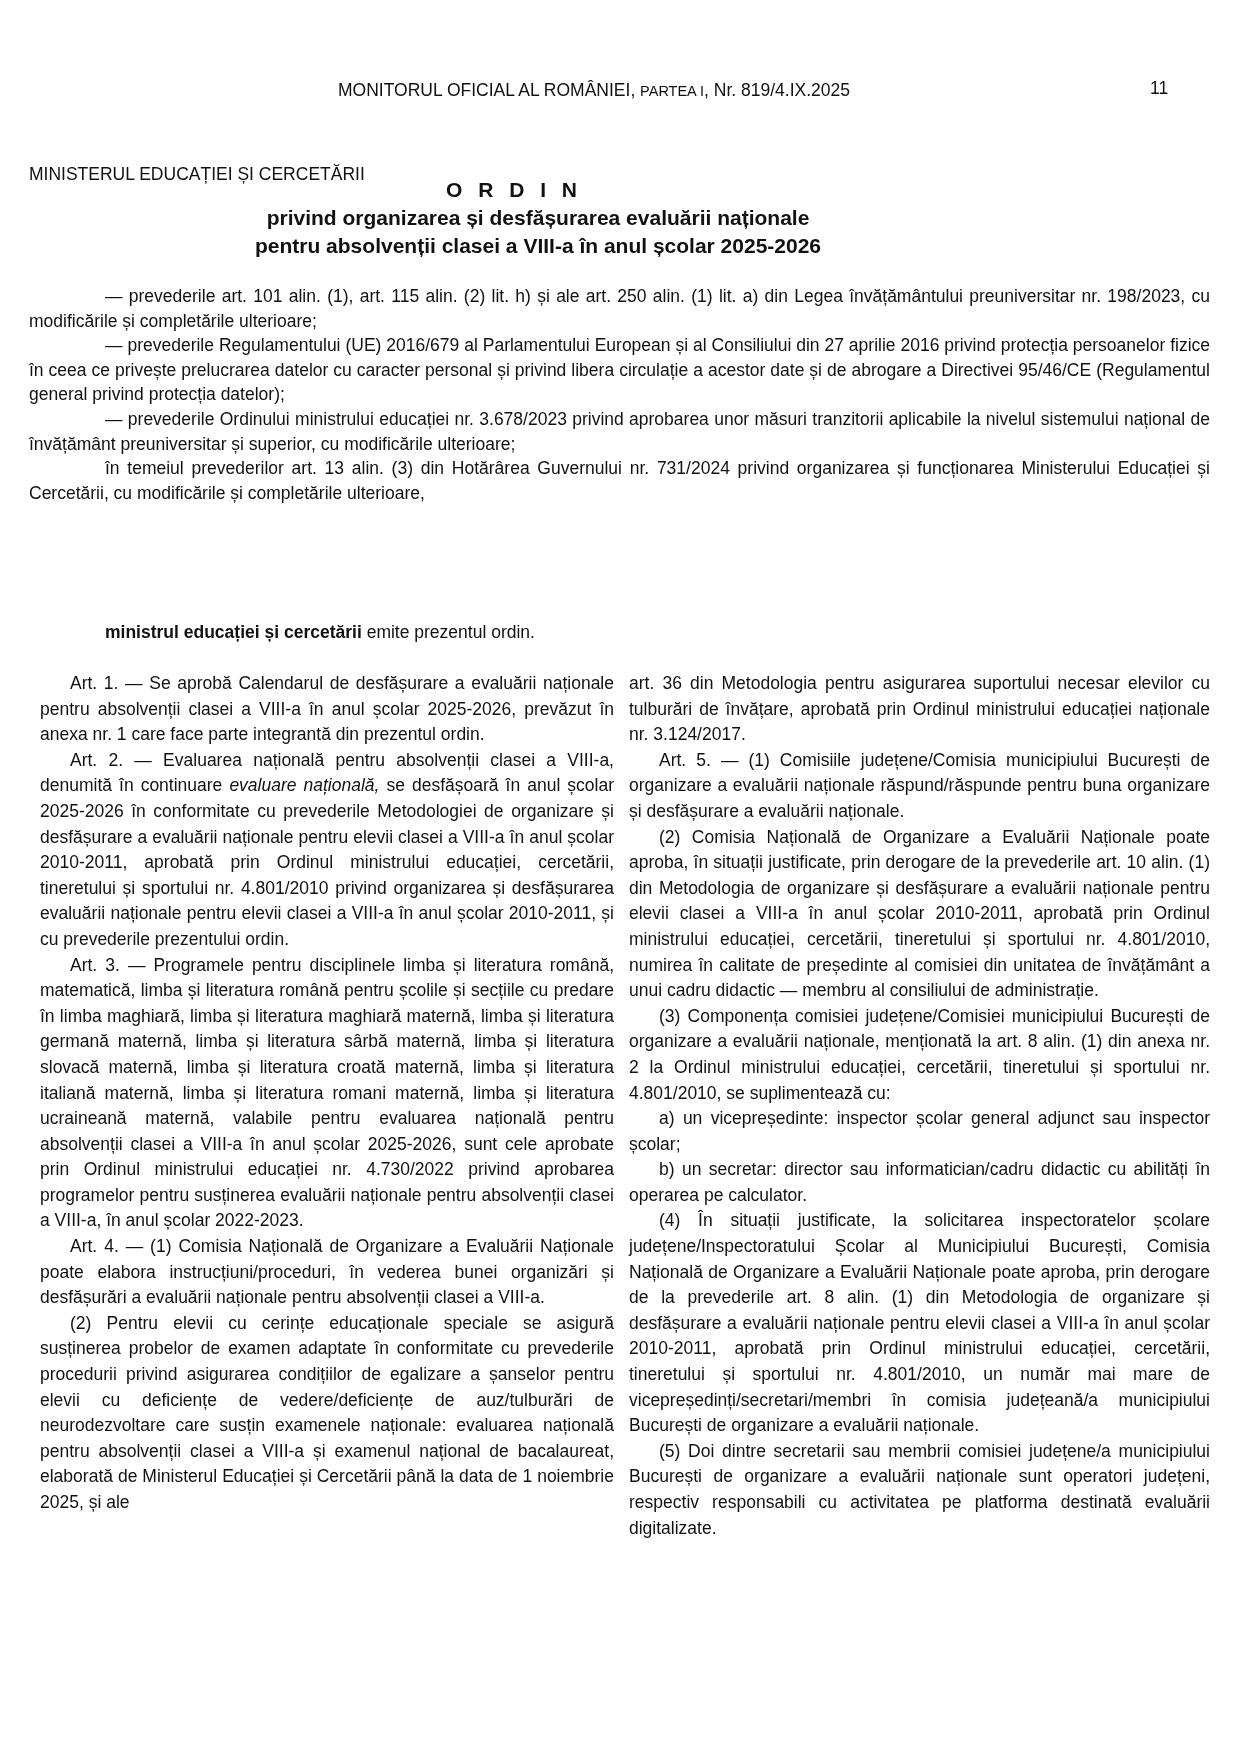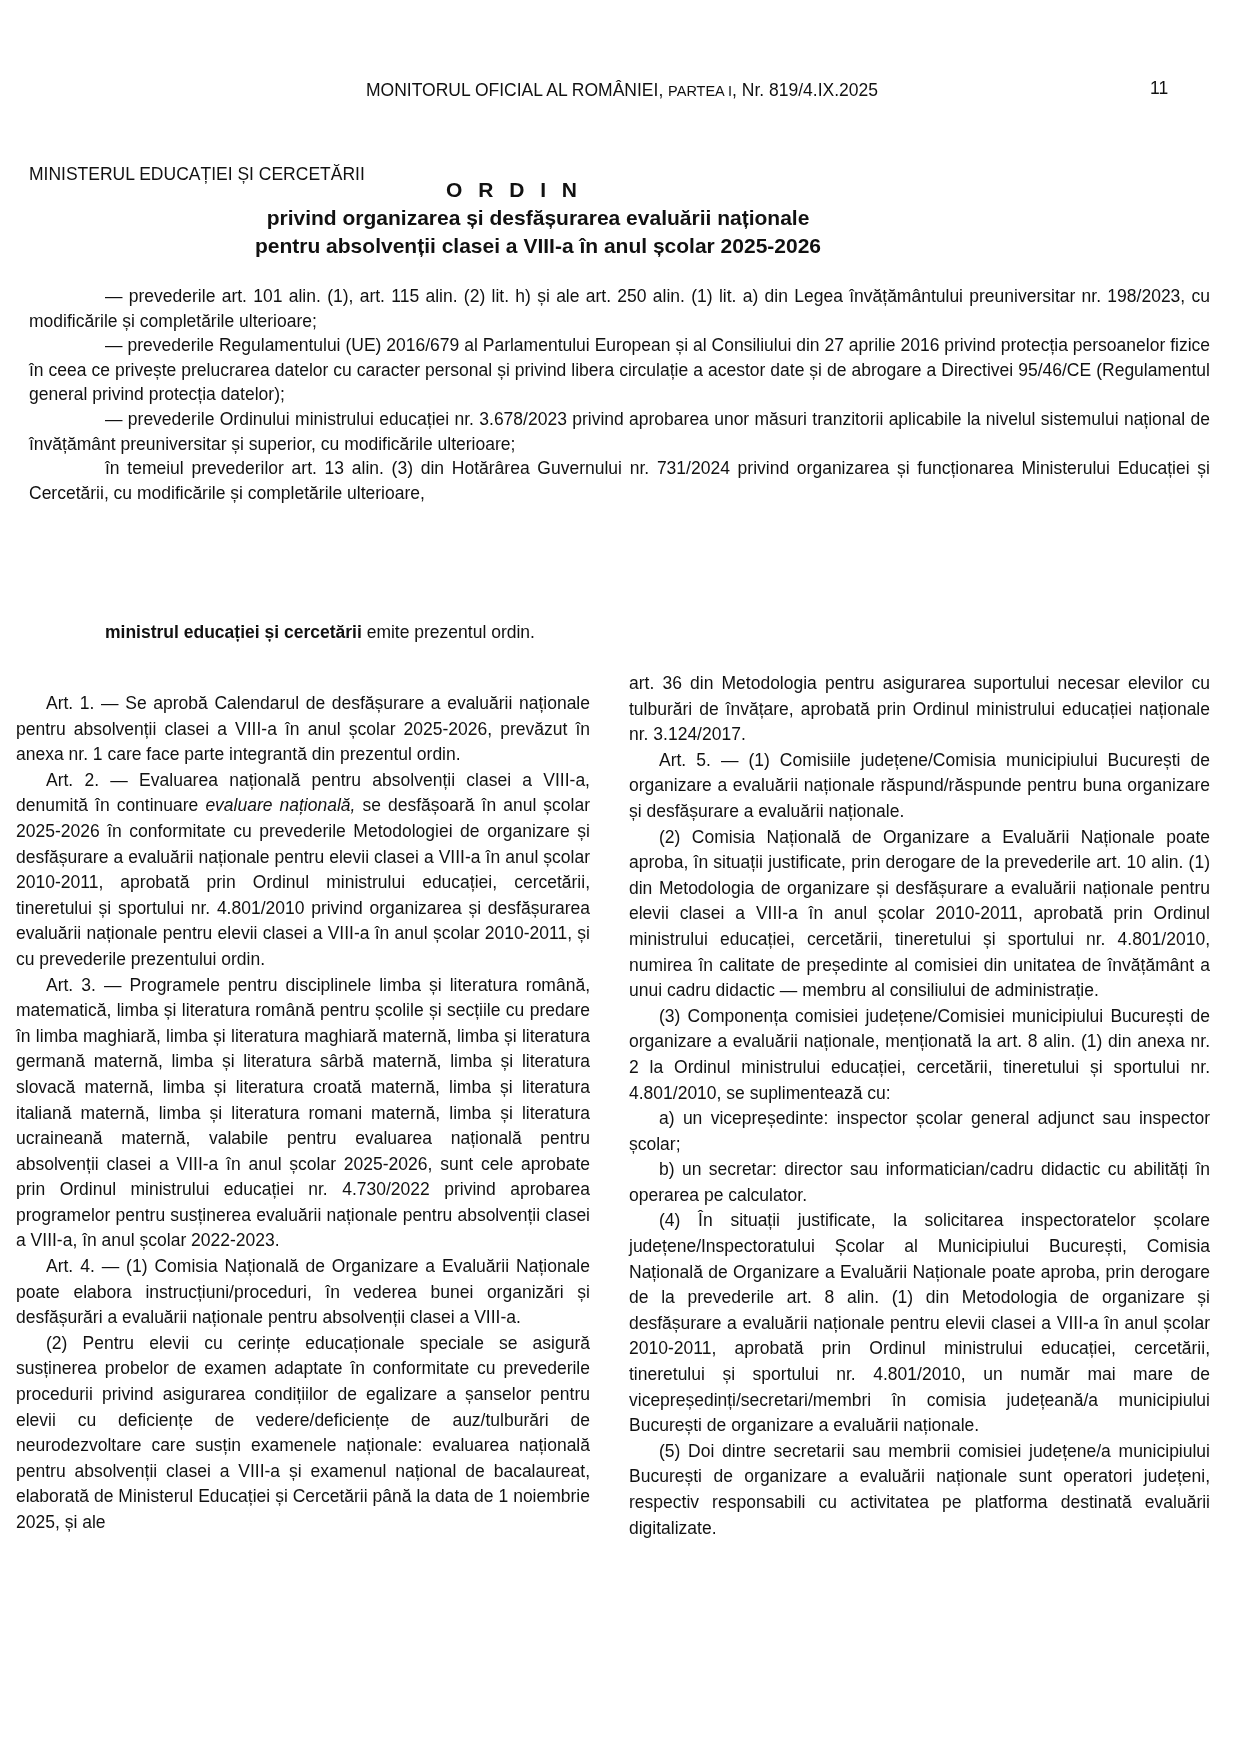--- a/index.html
+++ b/index.html
@@ -1,32 +1,32 @@
 <!DOCTYPE html>
 <html><head>
 <meta charset="utf-8">
 <style>
   html, body { margin:0; padding:0; background:#ffffff; }
   body { width:1240px; height:1755px; position:relative; overflow:hidden;
          font-family:"Liberation Sans", sans-serif; color:#111; }
   .header-line { position:absolute; top:80px; left:0; width:1188px; text-align:center;
-                 font-size:17.5px; letter-spacing:0;margin-left:28px; }
+                 font-size:17.5px; letter-spacing:0; }
   .header-line .small { font-size:14.5px; }
   .page-num { position:absolute; top:78px; left:1150px; font-size:17.5px; }
   .ministry { position:absolute; top:116px; left:29px; font-size:17.5px;margin-top:48px; }
   .title-block { position:absolute; top:176px; left:0; width:1028px; text-align:center; font-weight:bold; }
   .title-block .t1 { font-size:21px; letter-spacing:5px; line-height:28px; }
   .title-block .t2 { font-size:21px; line-height:28px;padding-left:48px; }
   .preamble { position:absolute; top:284px; left:29px; width:1181px; font-size:17.5px; line-height:24.6px; }
   .preamble p { margin:0; text-align:justify; text-indent:76px; }
   .preamble p.first { text-indent:76px; }
   .issuer { position:absolute; top:622px; left:105px; font-size:17.5px; }
   .issuer b { font-weight:bold; }
   .col { position:absolute; top:671px; font-size:17.5px; line-height:25.6px; }
-  .col.left { left:16px; width:574px;margin-top:20px; }
+  .col.left { left:40px; width:574px; }
   .col.right { left:629px; width:581px; }
   .col p { margin:0; text-align:justify; text-indent:30px; }
   .col p.noindent { text-indent:0; }
   em { font-style:italic; }
 </style>
 </head>
 <body>
 
 <div class="header-line">
   <span>MONITORUL OFICIAL AL ROMÂNIEI, </span><span class="small">PARTEA I</span><span>, Nr. 819/4.IX.2025</span>

